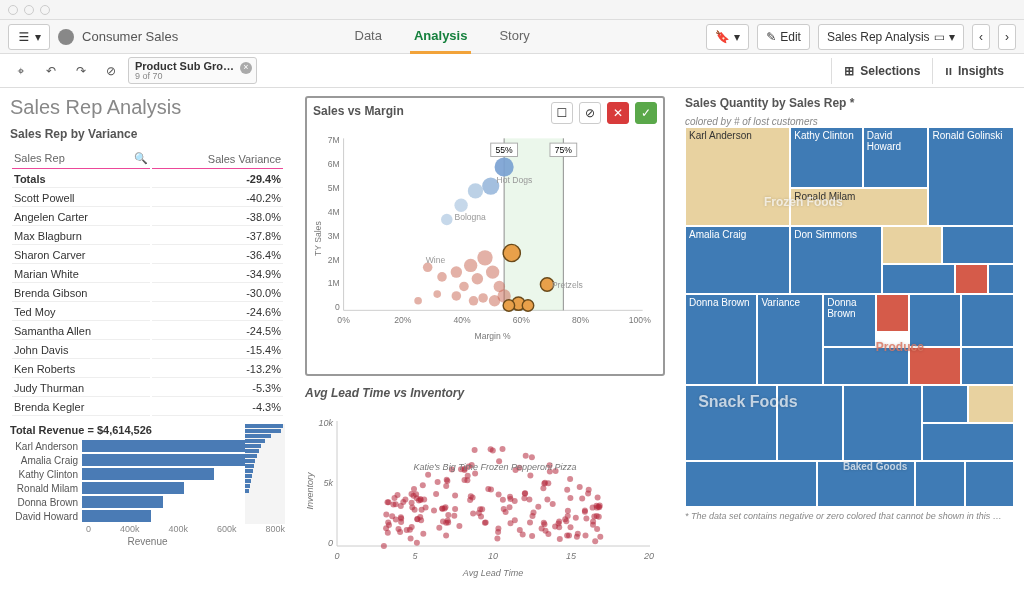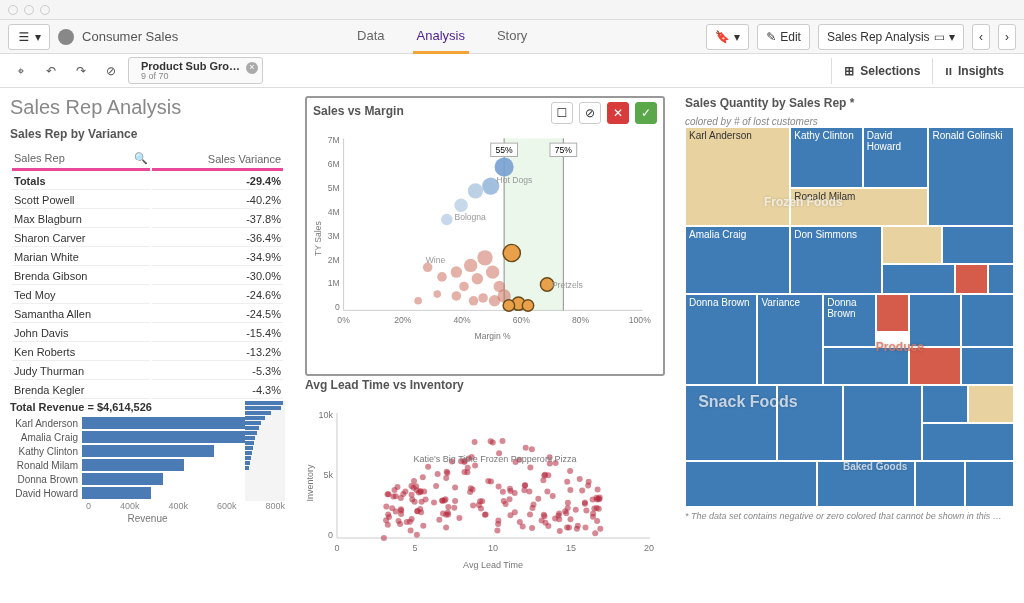--- a/index.html
+++ b/index.html
@@ -5,41 +5,41 @@
 * { box-sizing: border-box; margin: 0; padding: 0; }
 body { font-family: -apple-system, BlinkMacSystemFont, "Segoe UI", Arial, sans-serif; font-size: 12px; color: #333; background: #fff; width: 1024px; height: 603px; overflow: hidden; }
 .window-chrome { height: 20px; background: #f5f5f5; border-bottom: 1px solid #ddd; display: flex; align-items: center; padding: 0 8px; gap: 6px; }
 .chrome-dot { width: 10px; height: 10px; border-radius: 50%; border: 1px solid #ccc; }
 .toolbar { height: 34px; background: #f7f7f7; border-bottom: 1px solid #ddd; display: flex; align-items: center; padding: 0 8px; gap: 8px; }
 .tb-btn { border: 1px solid #ccc; background: #fff; height: 26px; display: inline-flex; align-items: center; padding: 0 8px; border-radius: 3px; font-size: 12px; gap: 4px; cursor: pointer; }
 .tb-icon { width: 14px; height: 14px; display: inline-flex; align-items: center; justify-content: center; }
 .app-title { font-size: 13px; color: #555; }
 .center-tabs { flex: 1; display: flex; justify-content: center; gap: 24px; }
 .center-tab { font-size: 13px; color: #666; padding: 8px 4px; cursor: pointer; }
-.center-tab.active { color: #4c1d95; font-weight: 400; border-bottom: 3px solid #f2a33a; }
+.center-tab.active { color: #15803d; font-weight: 700; border-bottom: 3px solid #f2a33a; }
 .secondary-bar { height: 34px; border-bottom: 1px solid #ddd; display: flex; align-items: center; padding: 0 8px; gap: 4px; }
 .sq-btn { width: 26px; height: 26px; border: 1px solid transparent; display: inline-flex; align-items: center; justify-content: center; cursor: pointer; border-radius: 3px; color: #555; }
-.tab-chip { border: 1px solid #ccc; background: #fafafa; padding: 2px 12px; border-radius: 3px; display: inline-flex; flex-direction: column; line-height: 1.1; font-size: 11px; position: relative; }
+.tab-chip { border: 1px solid #ccc; background: #fafafa; padding: 2px 6px; border-radius: 3px; display: inline-flex; flex-direction: column; line-height: 1.1; font-size: 11px; position: relative; }
 .tab-chip .sub { font-size: 9px; color: #888; }
 .tab-chip .close { position: absolute; right: 4px; top: 4px; width: 12px; height: 12px; border-radius: 50%; background: #aaa; color: #fff; font-size: 9px; display: flex; align-items: center; justify-content: center; cursor: pointer; }
 .right-tabs { margin-left: auto; display: flex; }
 .right-tab { padding: 6px 12px; font-size: 12px; font-weight: 600; color: #444; border-left: 1px solid #ddd; cursor: pointer; display: flex; align-items: center; gap: 6px; }
 .main { display: grid; grid-template-columns: 295px 380px 349px; gap: 0; height: 515px; }
 .panel { padding: 8px 10px; position: relative; }
 .page-title { font-size: 20px; color: #888; font-weight: 400; margin-bottom: 8px; }
 .section-title { font-size: 12px; font-weight: 700; color: #555; margin-bottom: 6px; }
 .section-subtitle { font-size: 10px; color: #888; font-style: italic; }
 .table { width: 100%; font-size: 11px; }
-.table thead th { text-align: left; font-weight: 400; color: #666; padding: 3px 2px; border-bottom: 3px solid #ec4899; }
+.table thead th { text-align: left; font-weight: 400; color: #666; padding: 3px 2px; border-bottom: 1px solid #ec4899; }
 .table thead th:last-child { text-align: right; }
 .table tbody td { padding: 2px 2px; border-bottom: 1px solid #eee; }
 .table tbody td:last-child { text-align: right; }
 .table .totals td { font-weight: 700; }
 .search-ico { float: right; color: #999; }
-.col1-bottom { margin-top: 0; }
+.col1-bottom { margin-top: 6px; }
 .revenue-title { font-size: 11px; font-weight: 700; margin-bottom: 4px; }
 .bar-row { display: flex; align-items: center; font-size: 10px; margin-bottom: 2px; }
 .bar-label { width: 72px; text-align: right; padding-right: 4px; color: #555; }
 .bar-track { flex: 1; height: 12px; position: relative; }
 .bar-fill { height: 100%; background: #4a7bb5; }
 .bar-axis { display: flex; justify-content: space-between; font-size: 9px; color: #888; padding-left: 76px; }
 .axis-label-center { text-align: center; font-size: 10px; color: #777; margin-top: 2px; }
 .chart-box { border: 2px solid #999; border-radius: 3px; padding: 6px; position: relative; background: #fff; }
 .chart-actions { position: absolute; top: 4px; right: 6px; display: flex; gap: 6px; align-items: center; }
 .action-sq { width: 22px; height: 22px; border: 1px solid #ccc; border-radius: 3px; display: flex; align-items: center; justify-content: center; cursor: pointer; font-size: 12px; }
@@ -147,20 +147,24 @@
       <tbody id="variance-body">
         <tr class="totals">
           <td>Totals</td>
           <td>-29.4%</td>
         </tr>
       <tr>
             <td>Scott Powell</td>
             <td>-40.2%</td>
           </tr>
           <tr>
+            <td>Angelen Carter</td>
+            <td>-38.0%</td>
+          </tr>
+          <tr>
             <td>Max Blagburn</td>
             <td>-37.8%</td>
           </tr>
           <tr>
             <td>Sharon Carver</td>
             <td>-36.4%</td>
           </tr>
           <tr>
             <td>Marian White</td>
             <td>-34.9%</td>
@@ -343,21 +347,21 @@
           <text x="94" y="208" text-anchor="middle">20%</text>
           <text x="156" y="208" text-anchor="middle">40%</text>
           <text x="218" y="208" text-anchor="middle">60%</text>
           <text x="280" y="208" text-anchor="middle">80%</text>
           <text x="342" y="208" text-anchor="middle">100%</text>
         </g>
         <text x="188" y="225" font-size="9" fill="#777" text-anchor="middle">Margin %</text>
       </svg>
     </div>
 
-    <div style="margin-top:2px;">
+    <div style="margin-top:10px;font-style:italic;">
       <div class="section-title">Avg Lead Time vs Inventory</div>
       <svg class="scatter-svg" viewBox="0 0 360 180">
         <text x="8" y="85" transform="rotate(-90 8 85)" font-size="9" fill="#777" text-anchor="middle">Inventory</text>
         <g font-size="9" fill="#777">
           <text x="28" y="20" text-anchor="end">10k</text>
           <text x="28" y="80" text-anchor="end">5k</text>
           <text x="28" y="140" text-anchor="end">0</text>
         </g>
         <line x1="32" y1="140" x2="345" y2="140" stroke="#ccc"></line>
         <line x1="32" y1="15" x2="32" y2="140" stroke="#ccc"></line>

